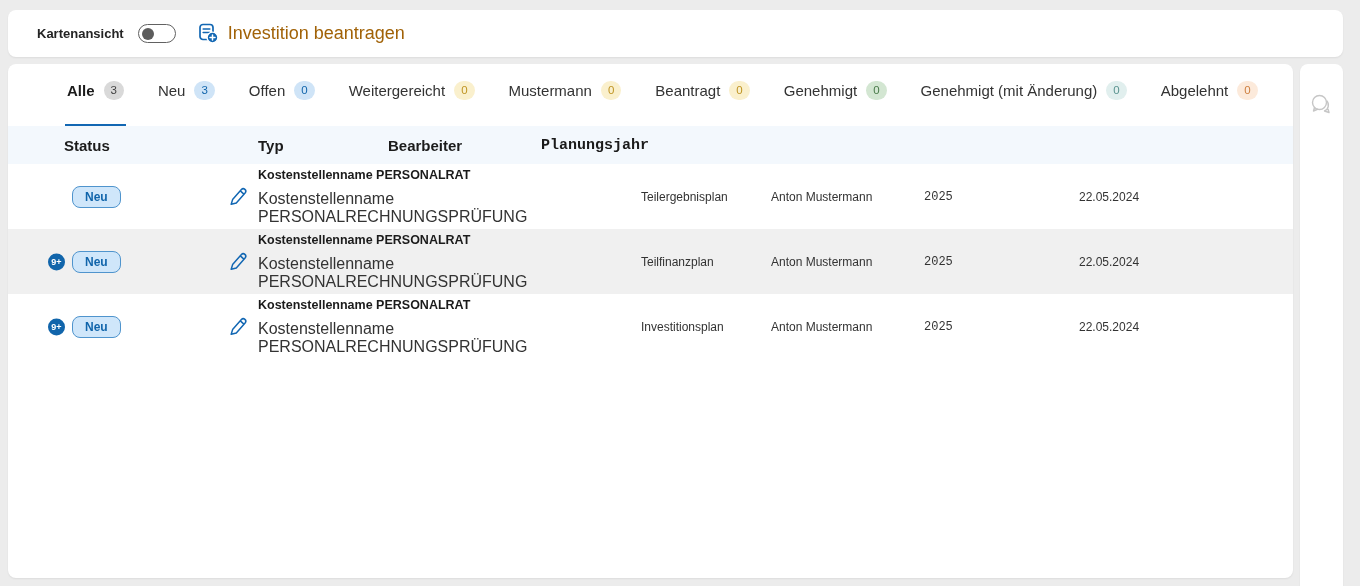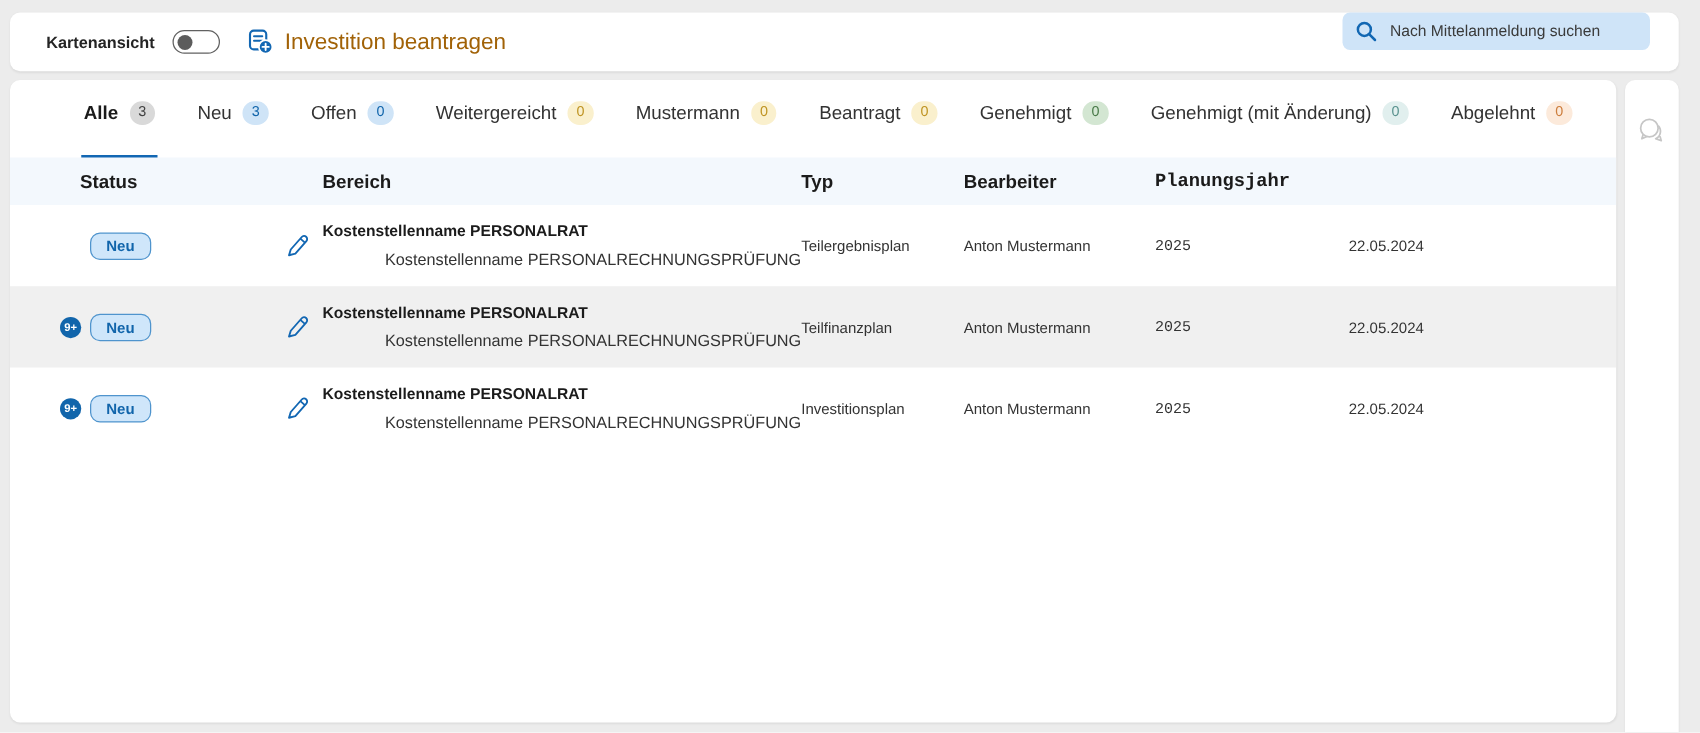--- a/index.html
+++ b/index.html
@@ -70,21 +70,21 @@
     display: flex; align-items: center; justify-content: center;
   }
   .status-pill {
     margin-left: 24px;
     background: #cfe6fa; border: 1px solid #4f94cd; color: #1165ab;
     font-size: 12px; font-weight: bold;
     padding: 3px 12px; border-radius: 8px;
   }
   .edit-btn { background: none; border: none; cursor: pointer; padding: 0; display: flex; }
   .bereich-title { font-size: 12.5px; font-weight: bold; color: #1b1b1b; margin-bottom: 8px; }
-  .bereich-sub { font-size: 13px; color: #333; text-align: right; }
+  .bereich-sub { font-size: 16px; color: #333; }
 
   
   .right-rail { left: 1300px; top: 64px; width: 43px; height: 522px; border-radius: 8px 8px 0 0; display: flex; justify-content: center; padding-top: 28px; }
   .chat-btn { background: none; border: none; cursor: pointer; height: 26px; }
 </style>
 </head>
 <body>
 
 <div class="card topbar">
   <div class="topbar-left">
@@ -99,29 +99,20 @@
           <line x1="5.2" y1="6" x2="11.8" y2="6" stroke="#1267b3" stroke-width="1.6" stroke-linecap="round"></line>
           <line x1="5.2" y1="9.5" x2="11.8" y2="9.5" stroke="#1267b3" stroke-width="1.6" stroke-linecap="round"></line>
           <circle cx="14.5" cy="14.5" r="5.4" fill="#1267b3" stroke="#fff" stroke-width="1.4"></circle>
           <line x1="14.5" y1="12" x2="14.5" y2="17" stroke="#fff" stroke-width="1.5" stroke-linecap="round"></line>
           <line x1="12" y1="14.5" x2="17" y2="14.5" stroke="#fff" stroke-width="1.5" stroke-linecap="round"></line>
         </svg>
       </span>
       <span>Investition beantragen</span>
     </button>
   </div>
-  <div class="search-box">
-    <span style="display:flex;">
-      <svg width="18" height="18" viewBox="0 0 18 18">
-        <circle cx="7.5" cy="7.5" r="5.2" fill="none" stroke="#1267b3" stroke-width="2"></circle>
-        <line x1="11.5" y1="11.5" x2="16" y2="16" stroke="#1267b3" stroke-width="2" stroke-linecap="round"></line>
-      </svg>
-    </span>
-    <input type="text" placeholder="Nach Mittelanmeldung suchen" style="">
-  </div>
 </div>
 
 <div class="card main-card">
 
   <div class="tabs">
       <button class="tab variant-gray active">
     <span class="tab-label">Alle</span>
     <span class="tab-badge">3</span>
   </button>
       <button class="tab variant-blue">
@@ -154,21 +145,20 @@
   </button>
       <button class="tab variant-orange">
     <span class="tab-label">Abgelehnt</span>
     <span class="tab-badge">0</span>
   </button>
     </div>
 
   <div class="thead">
     <div class="col-status">Status</div>
     <div class="col-edit"></div>
-    <div class="col-bereich">Bereich</div>
     <div class="col-typ">Typ</div>
     <div class="col-bearbeiter">Bearbeiter</div>
     <div class="col-jahr">Planungsjahr</div>
   </div>
 
   <div id="table-body">
       <div class="trow">
     <div class="col-status">
 
       <span class="status-pill">Neu</span>

